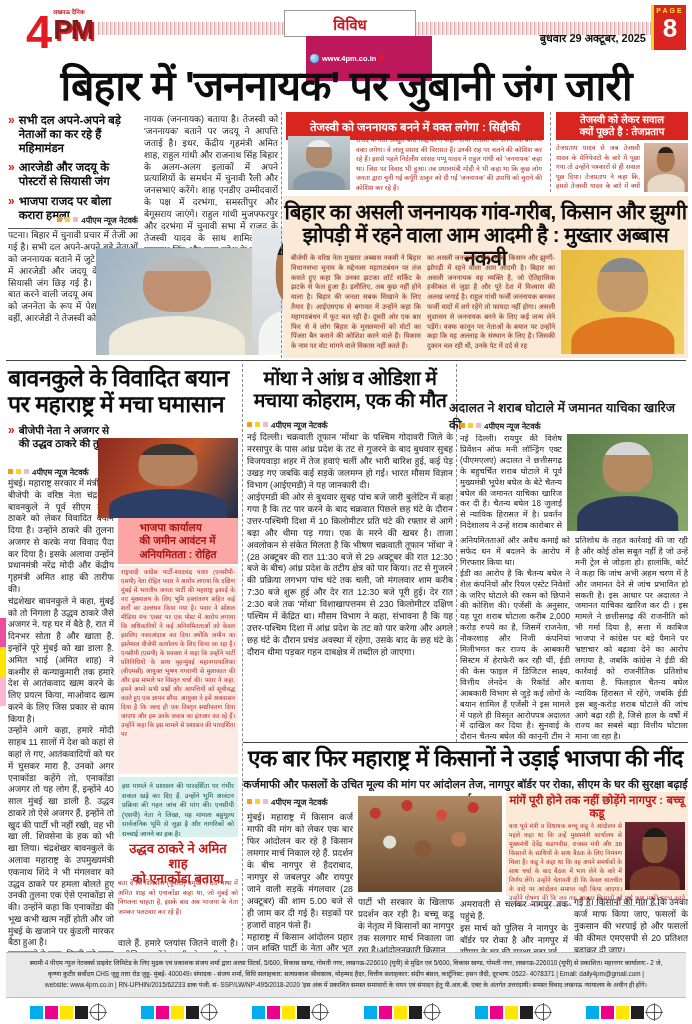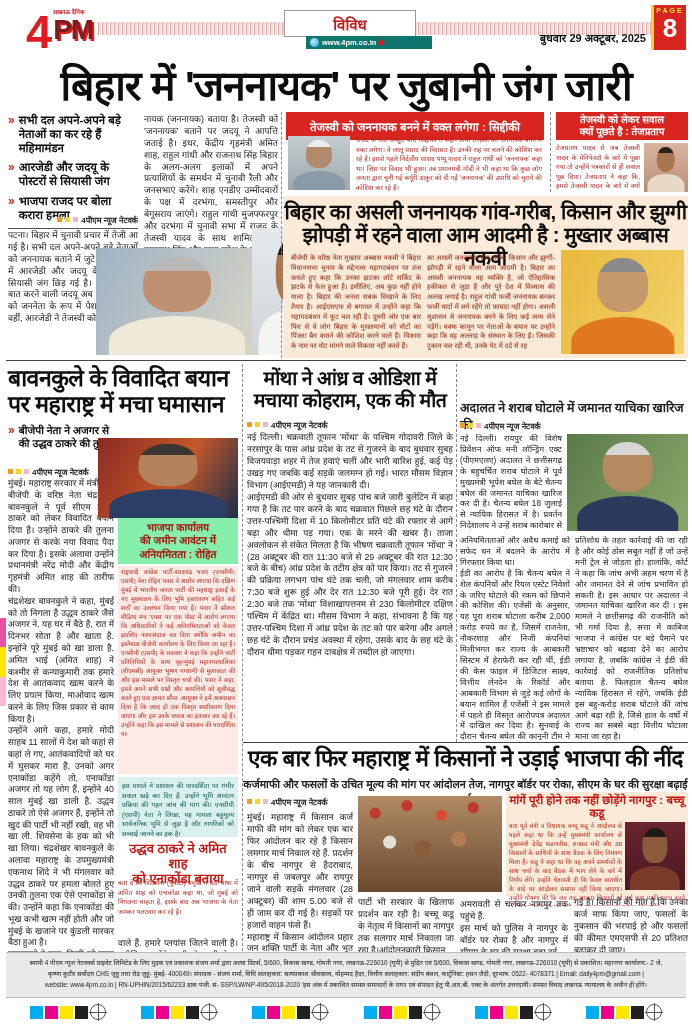--- a/index.html
+++ b/index.html
@@ -8,21 +8,21 @@
   .abs{position:absolute;}
   .just{text-align:justify;}
   .preline{white-space:pre-line;}
   
   .logo4{font-size:47px;font-weight:900;color:#e01b22;line-height:1;}
   .logopm{font-size:28px;font-weight:700;color:#7f1d1d;letter-spacing:-1px;text-shadow:2px 2px 0 #e01b22;line-height:1;}
   .logotag{font-size:6px;font-weight:bold;color:#c41a20;}
   .stripe{background:repeating-linear-gradient(90deg,#dcaaaa 0 1px,#f3dada 1px 3px,#fff 3px 4px);}
   .secbox{background:#fff;border:1px solid #999;display:flex;align-items:center;justify-content:center;}
   .sectitle{color:#c41a20;font-weight:900;font-size:15px;}
-  .webbar{background:#0f766e;color:#fff;font-size:7.5px;font-weight:bold;display:flex;align-items:center;gap:3px;padding:0 4px;}
+  .webbar{background:#be185d;color:#fff;font-size:7.5px;font-weight:bold;display:flex;align-items:center;gap:3px;padding:16px 4px;}
   .globe{width:9px;height:9px;border-radius:50%;background:radial-gradient(circle at 35% 35%,#bfeaff,#27a3dd);display:inline-block;}
   .cursor{width:0;height:0;border-left:6px solid #e01b22;border-top:4px solid transparent;border-bottom:4px solid transparent;display:inline-block;transform:rotate(35deg);}
   .datebar{font-size:11px;font-weight:bold;color:#111;}
   .pagebox{background:#d8251f;border-left:3px solid #f5d327;display:flex;flex-direction:column;align-items:center;}
   .pageword{color:#f7e32a;font-size:7px;font-weight:900;letter-spacing:2px;padding-top:2px;}
   .pagenum{color:#fff;font-size:26px;font-weight:900;line-height:1.1;}
   
   .mainhead{font-size:41px;font-weight:900;color:#0d0d0d;text-align:center;white-space:nowrap;letter-spacing:-1px;}
   
   .bullet{display:flex;gap:4px;margin-bottom:6px;}
@@ -35,21 +35,21 @@
   .body9{font-size:9px;line-height:1.32;}
   .body8{font-size:8.2px;line-height:1.33;}
   .redsmall{font-size:6.6px;line-height:1.45;color:#b3261e;}
   .maroon{font-size:6.9px;line-height:1.42;color:#8a2a12;}
   .headbar{background:#d8251f;color:#fff;font-weight:900;display:flex;align-items:center;justify-content:center;text-align:center;}
   .secthead{font-weight:900;color:#0f0f0f;line-height:1.12;letter-spacing:-0.5px;}
   .dashv{border-left:1px dashed #8a8a8a;width:0;}
   .hline{border-top:1.5px solid #444;height:0;}
   
   .peach{background:#fbead7;}
-  .pinkbox{background:#86efac;color:#a8150d;font-weight:900;text-align:center;}
+  .pinkbox{background:#fca5a5;color:#a8150d;font-weight:900;text-align:left;}
   .pinkbody{background:#fdeae4;}
   .tealbox{background:#d9f0ec;color:#0d5450;font-size:6.6px;line-height:1.45;padding:4px;text-align:justify;}
   .redhead2{color:#c41a18;font-weight:900;text-align:center;line-height:1.15;}
   
   .photo{position:absolute;overflow:hidden;}
   .photo::before{content:"";position:absolute;left:50%;top:8%;width:42%;height:52%;transform:translateX(-50%);
      border-radius:46% 46% 42% 42%;background:linear-gradient(var(--hair,#333) 0 26%,var(--face,#c08a62) 26%);}
   .photo::after{content:"";position:absolute;left:50%;bottom:-10%;width:84%;height:46%;transform:translateX(-50%);
      border-radius:50% 50% 0 0;background:var(--shirt,#ddd);}
   .ph-nitish{--face:#c09072;--hair:#b9b9b9;--shirt:#efe9da;background:linear-gradient(120deg,#9fb3c4,#d9d5c7);}
@@ -201,21 +201,21 @@
     <span class="sq" style="background:#f59b22;"></span>
     <span class="sq" style="background:#f5d327;"></span>
     <span class="sq" style="background:#f0b9c8;"></span>
     <span class="bl">4पीएम न्यूज नेटवर्क</span>
   </div>
   <div class="abs just preline" style="left:247px;top:432px;width:206px;height:306px;overflow:hidden;font-size:8.8px;line-height:1.36;">नई दिल्ली। चक्रवाती तूफान 'मोंथा' के पश्चिम गोदावरी जिले के नरसापुर के पास आंध्र प्रदेश के तट से गुजरने के बाद बुधवार सुबह विजयवाड़ा शहर में तेज हवाएं चलीं और भारी बारिश हुई, कई पेड़ उखड़ गए जबकि कई सड़कें जलमग्न हो गई। भारत मौसम विज्ञान विभाग (आईएमडी) ने यह जानकारी दी।
 आईएमडी की ओर से बुधवार सुबह पांच बजे जारी बुलेटिन में कहा गया है कि तट पार करने के बाद चक्रवात पिछले छह घंटे के दौरान उत्तर-पश्चिमी दिशा में 10 किलोमीटर प्रति घंटे की रफ्तार से आगे बढ़ा और धीमा पड़ गया। एक के मरने की खबर है। ताजा अवलोकन से संकेत मिलता है कि भीषण चक्रवाती तूफान 'मोंथा' ने (28 अक्टूबर की रात 11:30 बजे से 29 अक्टूबर की रात 12:30 बजे के बीच) आंध्र प्रदेश के तटीय क्षेत्र को पार किया। तट से गुजरने की प्रक्रिया लगभग पांच घंटे तक चली, जो मंगलवार शाम करीब 7:30 बजे शुरू हुई और देर रात 12:30 बजे पूरी हुई। देर रात 2:30 बजे तक 'मोंथा' विशाखापत्तनम से 230 किलोमीटर दक्षिण पश्चिम में केंद्रित था। मौसम विभाग ने कहा,  संभावना है कि यह उत्तर-पश्चिम दिशा में आंध्र प्रदेश के तट को पार करेगा और अगले छह घंटे के दौरान प्रचंड अवस्था में रहेगा, उसके बाद के छह घंटे के दौरान धीमा पड़कर गहन दाबक्षेत्र में तब्दील हो जाएगा।</div>
 
   <div class="abs dashv" style="left:456px;top:364px;height:378px;"></div>
 
-  <div class="abs" style="left:460px;top:399px;width:228px;font-size:12.5px;font-weight:900;color:#222;font-family:Liberation Serif, serif;">अदालत ने शराब घोटाले में जमानत याचिका खारिज की</div>
+  <div class="abs" style="left:449px;top:399px;width:228px;font-size:12.5px;font-weight:900;color:#222;">अदालत ने शराब घोटाले में जमानत याचिका खारिज की</div>
   <div class="abs byline" style="left:460px;top:420px;">
     <span class="sq" style="background:#f59b22;"></span>
     <span class="sq" style="background:#f5d327;"></span>
     <span class="sq" style="background:#f0b9c8;"></span>
     <span class="bl">4पीएम न्यूज नेटवर्क</span>
   </div>
   <div class="abs body8 just" style="left:460px;top:434px;width:102px;height:98px;overflow:hidden;">नई दिल्ली। रायपुर की विशेष प्रिवेंशन ऑफ मनी लॉन्ड्रिंग एक्ट (पीएमएलए) अदालत ने छत्तीसगढ़ के बहुचर्चित शराब घोटाले में पूर्व मुख्यमंत्री भूपेश बघेल के बेटे चैतन्य बघेल की जमानत याचिका खारिज कर दी है। चैतन्य बघेल 18 जुलाई से न्यायिक हिरासत में है। प्रवर्तन निदेशालय ने उन्हें शराब कारोबार से जुड़ी</div>
   <div class="photo ph-baghel" style="left:567px;top:434px;width:121px;height:97px;"></div>
   <div class="abs body8 just preline" style="left:460px;top:536px;width:110px;height:204px;overflow:hidden;">अनियमितताओं और अवैध कमाई को सफेद धन में बदलने के आरोप में गिरफ्तार किया था।
 ईडी का आरोप है कि चैतन्य बघेल ने शेल कंपनियों और रियल एस्टेट निवेशों के जरिए घोटाले की रकम को छिपाने की कोशिश की। एजेंसी के अनुसार, यह पूरा शराब घोटाला करीब 2,000 करोड़ रुपये का है, जिसमें राजनेता, नौकरशाह और निजी कंपनियां मिलीभगत कर राज्य के आबकारी सिस्टम में हेराफेरी कर रही थीं, ईडी की केस फाइल में डिजिटल साक्ष्य, वित्तीय लेनदेन के रिकॉर्ड और आबकारी विभाग से जुड़े कई लोगों के बयान शामिल हैं एजेंसी ने इस मामले में पहले ही विस्तृत आरोपपत्र अदालत में दाखिल कर दिया है। सुनवाई के दौरान चैतन्य बघेल की कानूनी टीम ने दलील दी कि उनके खिलाफ राजनीतिक</div>

